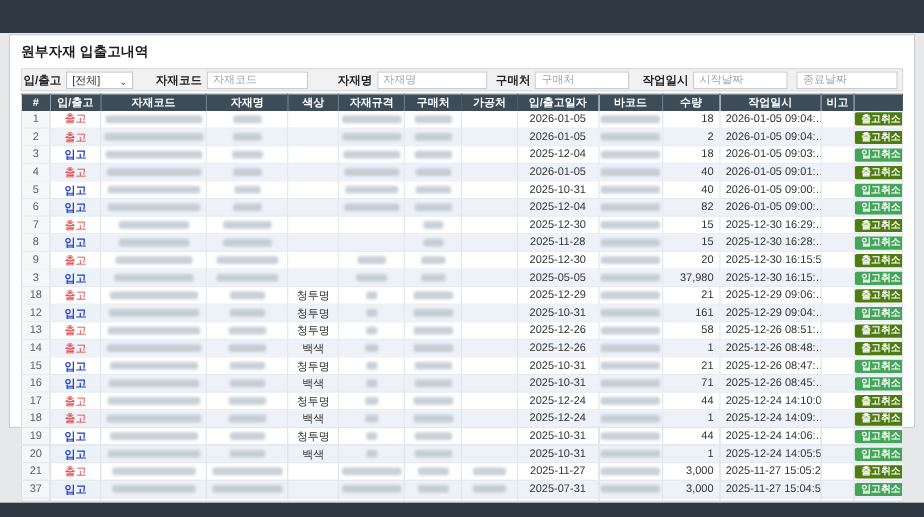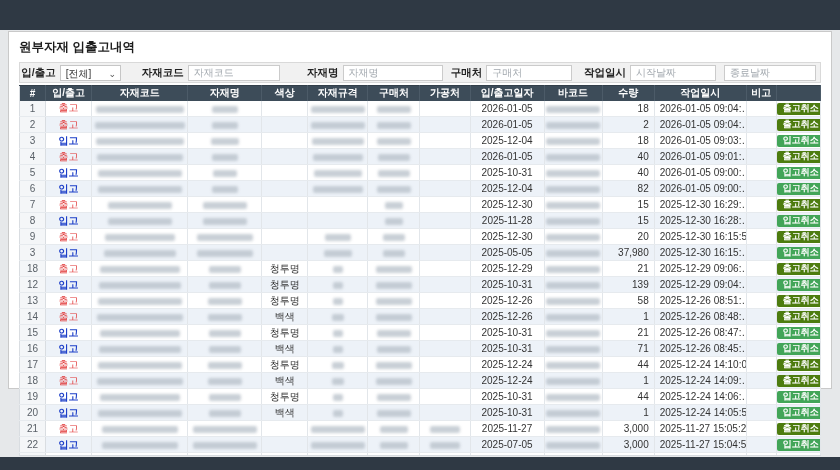--- a/index.html
+++ b/index.html
@@ -303,21 +303,21 @@
             <td class="c-no">12</td>
             <td><span class="io-in">입고</span></td>
             <td><span class="blur-blob" style="width: 82px;"></span></td>
             <td><span class="blur-blob" style="width: 32px;"></span></td>
             <td>청투명</td>
             <td><span class="blur-blob" style="width: 10px;"></span></td>
             <td><span class="blur-blob" style="width: 36px;"></span></td>
             <td></td>
             <td>2025-10-31</td>
             <td><span class="blur-blob" style="width: 66px;"></span></td>
-            <td class="c-qty">139</td>
+            <td class="c-qty">161</td>
             <td class="c-time">2025-12-29 09:04:…</td>
             <td></td>
             <td><button class="rbtn in">입고취소</button></td>
           </tr>
           <tr class="odd">
             <td class="c-no">13</td>
             <td><span class="io-out">출고</span></td>
             <td><span class="blur-blob" style="width: 84px;"></span></td>
             <td><span class="blur-blob" style="width: 34px;"></span></td>
             <td>청투명</td>
@@ -453,29 +453,29 @@
             <td><span class="blur-blob" style="width: 28px;"></span></td>
             <td><span class="blur-blob" style="width: 30px;"></span></td>
             <td>2025-11-27</td>
             <td><span class="blur-blob" style="width: 54px;"></span></td>
             <td class="c-qty">3,000</td>
             <td class="c-time">2025-11-27 15:05:25</td>
             <td></td>
             <td><button class="rbtn out">출고취소</button></td>
           </tr>
           <tr class="even">
-            <td class="c-no">22</td>
+            <td class="c-no">37</td>
             <td><span class="io-in">입고</span></td>
             <td><span class="blur-blob" style="width: 76px;"></span></td>
             <td><span class="blur-blob" style="width: 64px;"></span></td>
             <td></td>
             <td><span class="blur-blob" style="width: 54px;"></span></td>
             <td><span class="blur-blob" style="width: 28px;"></span></td>
             <td><span class="blur-blob" style="width: 30px;"></span></td>
-            <td>2025-07-05</td>
+            <td>2025-07-31</td>
             <td><span class="blur-blob" style="width: 54px;"></span></td>
             <td class="c-qty">3,000</td>
             <td class="c-time">2025-11-27 15:04:56</td>
             <td></td>
             <td><button class="rbtn in">입고취소</button></td>
           </tr>
           <tr class="odd">
             <td class="c-no">23</td>
             <td><span class="io-out">출고</span></td>
             <td></td>

